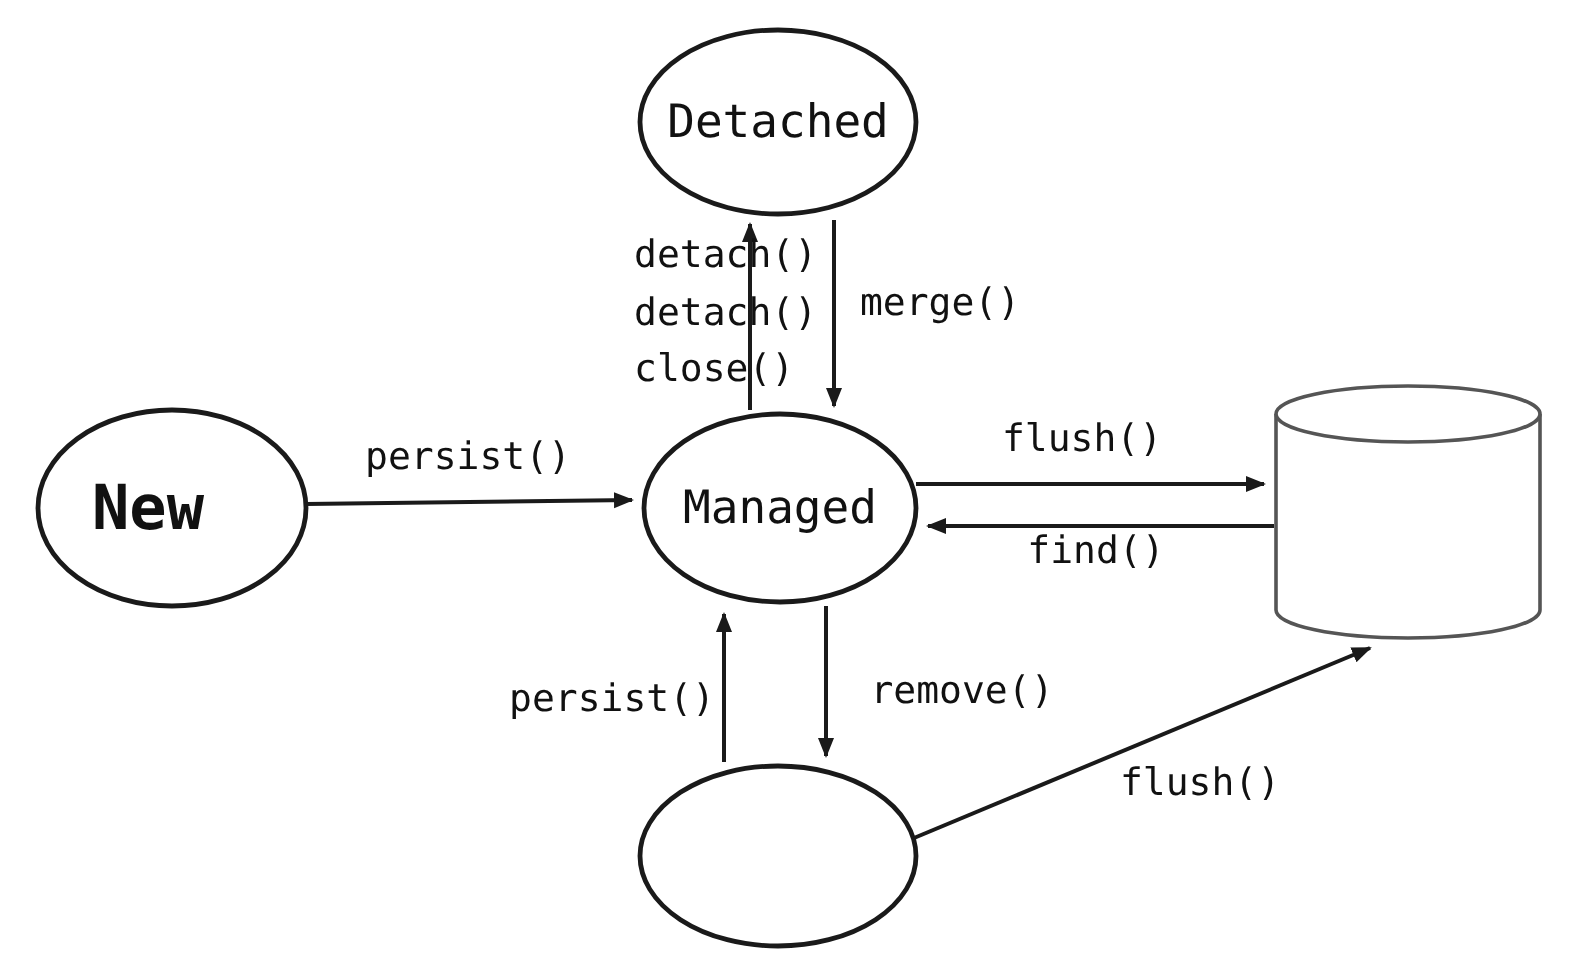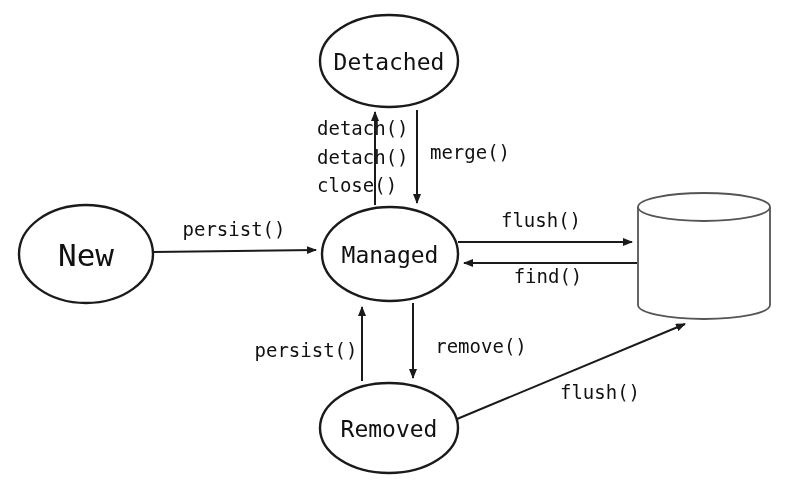--- a/index.html
+++ b/index.html
@@ -69,24 +69,23 @@
       <line x1="375" y1="205" x2="375" y2="112" marker-end="url(#arrowhead)"></line>
       <line x1="417" y1="110" x2="417" y2="203" marker-end="url(#arrowhead)"></line>
       <line x1="458" y1="242" x2="632" y2="242" marker-end="url(#arrowhead)"></line>
       <line x1="637" y1="263" x2="464" y2="263" marker-end="url(#arrowhead)"></line>
       <line x1="362" y1="381" x2="362" y2="307" marker-end="url(#arrowhead)"></line>
       <line x1="413" y1="303" x2="413" y2="378" marker-end="url(#arrowhead)"></line>
       <line x1="457" y1="419" x2="685" y2="324" marker-end="url(#arrowhead)"></line>
     </g>
   </svg>
 
-  <div class="lbl node-label-big" style="left:86px;  top:255px;">New</div>
+  <div class="lbl node-label-big" style="left:74px;  top:255px;font-weight:bold;">New</div>
   <div class="lbl node-label" style="left:389px; top:62px;">Detached</div>
   <div class="lbl node-label" style="left:390px; top:255px;">Managed</div>
-  <div class="lbl node-label" style="left:389px; top:429px;">Removed</div>
 
   <div class="lbl edge-label" style="left:234px; top:229px;">persist()</div>
 
   <div class="lbl-left edge-label" style="left:297px; top:128px;">detach()</div>
   <div class="lbl-left edge-label" style="left:297px; top:157px;">detach()</div>
   <div class="lbl-left edge-label" style="left:297px; top:185px;">close()</div>
 
   <div class="lbl edge-label" style="left:470px; top:152px;">merge()</div>
 
   <div class="lbl edge-label" style="left:541px; top:220px;">flush()</div>

